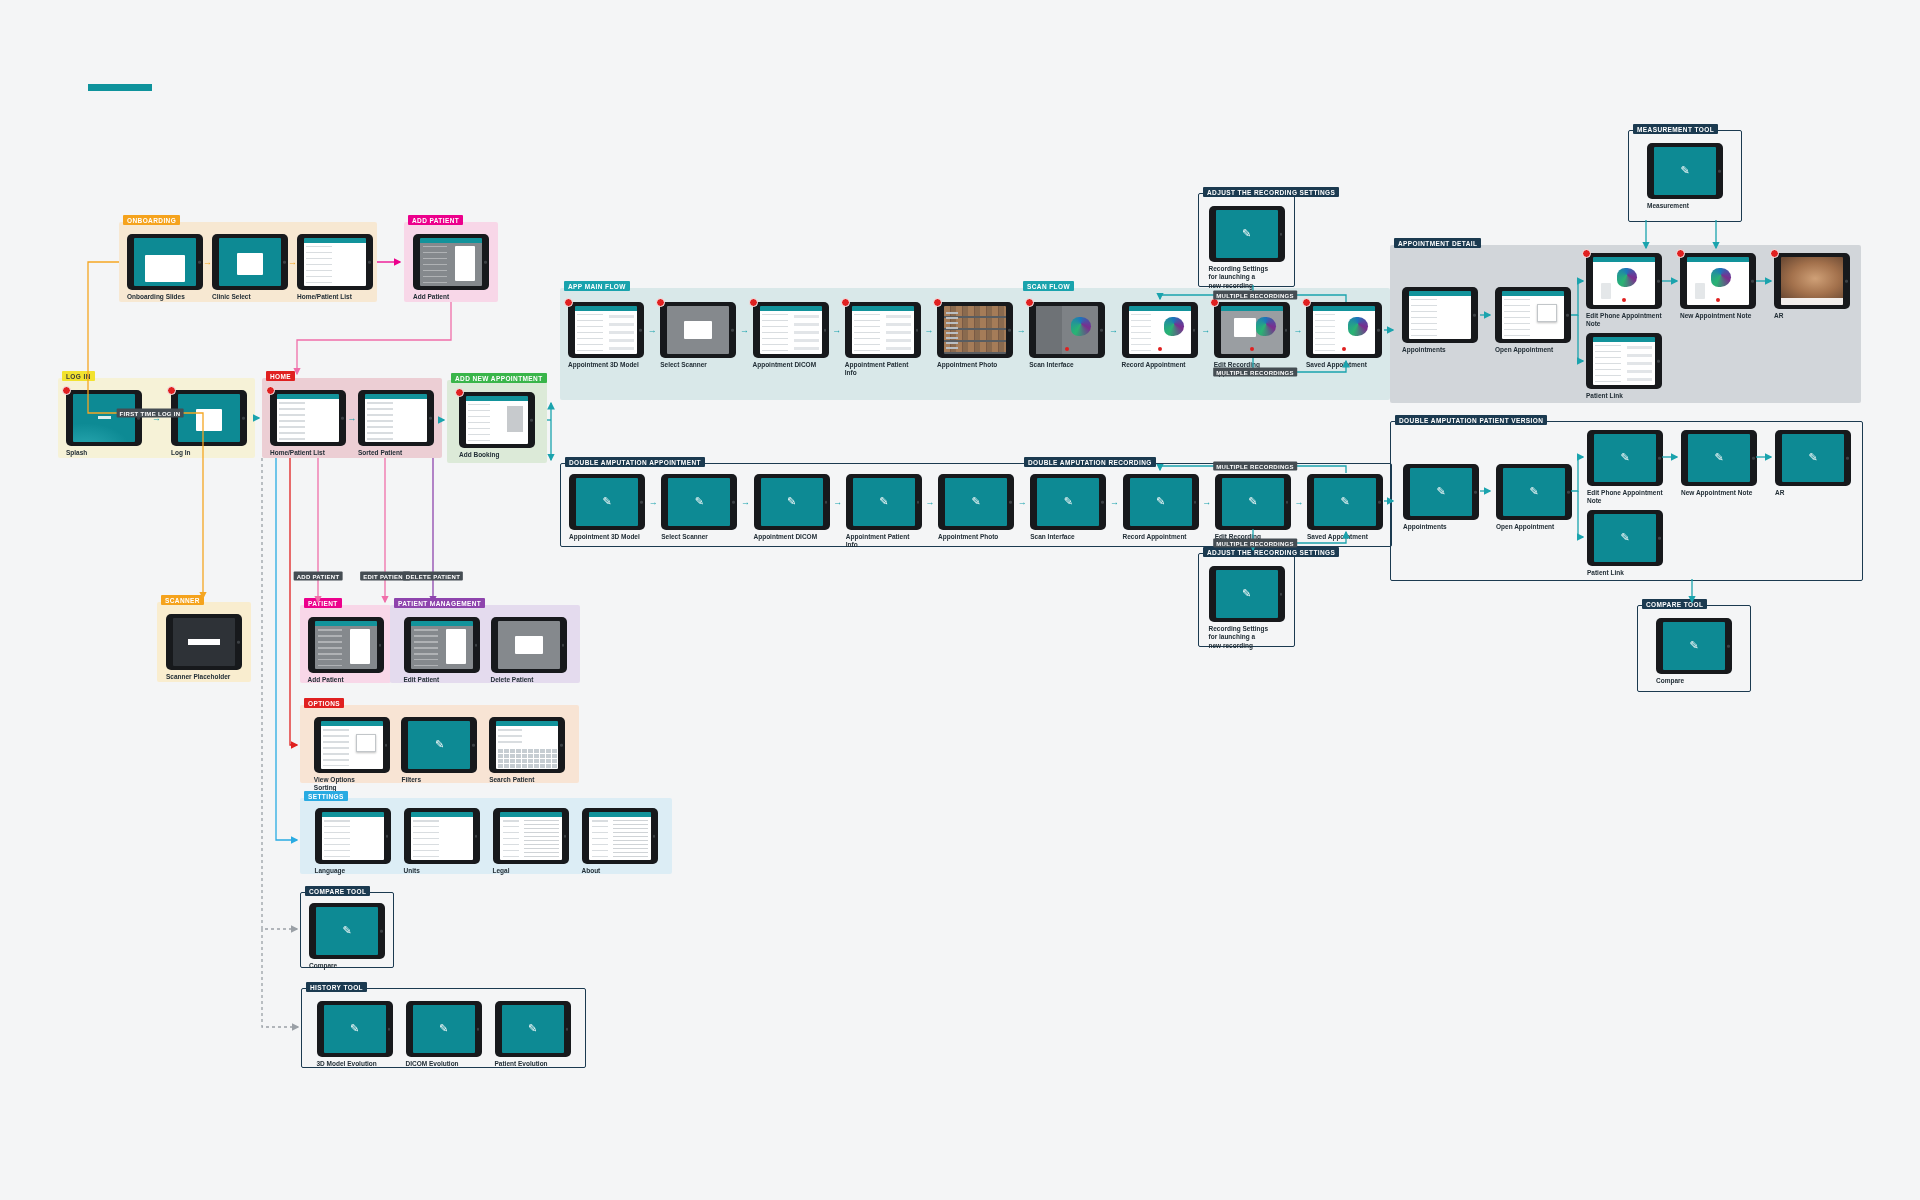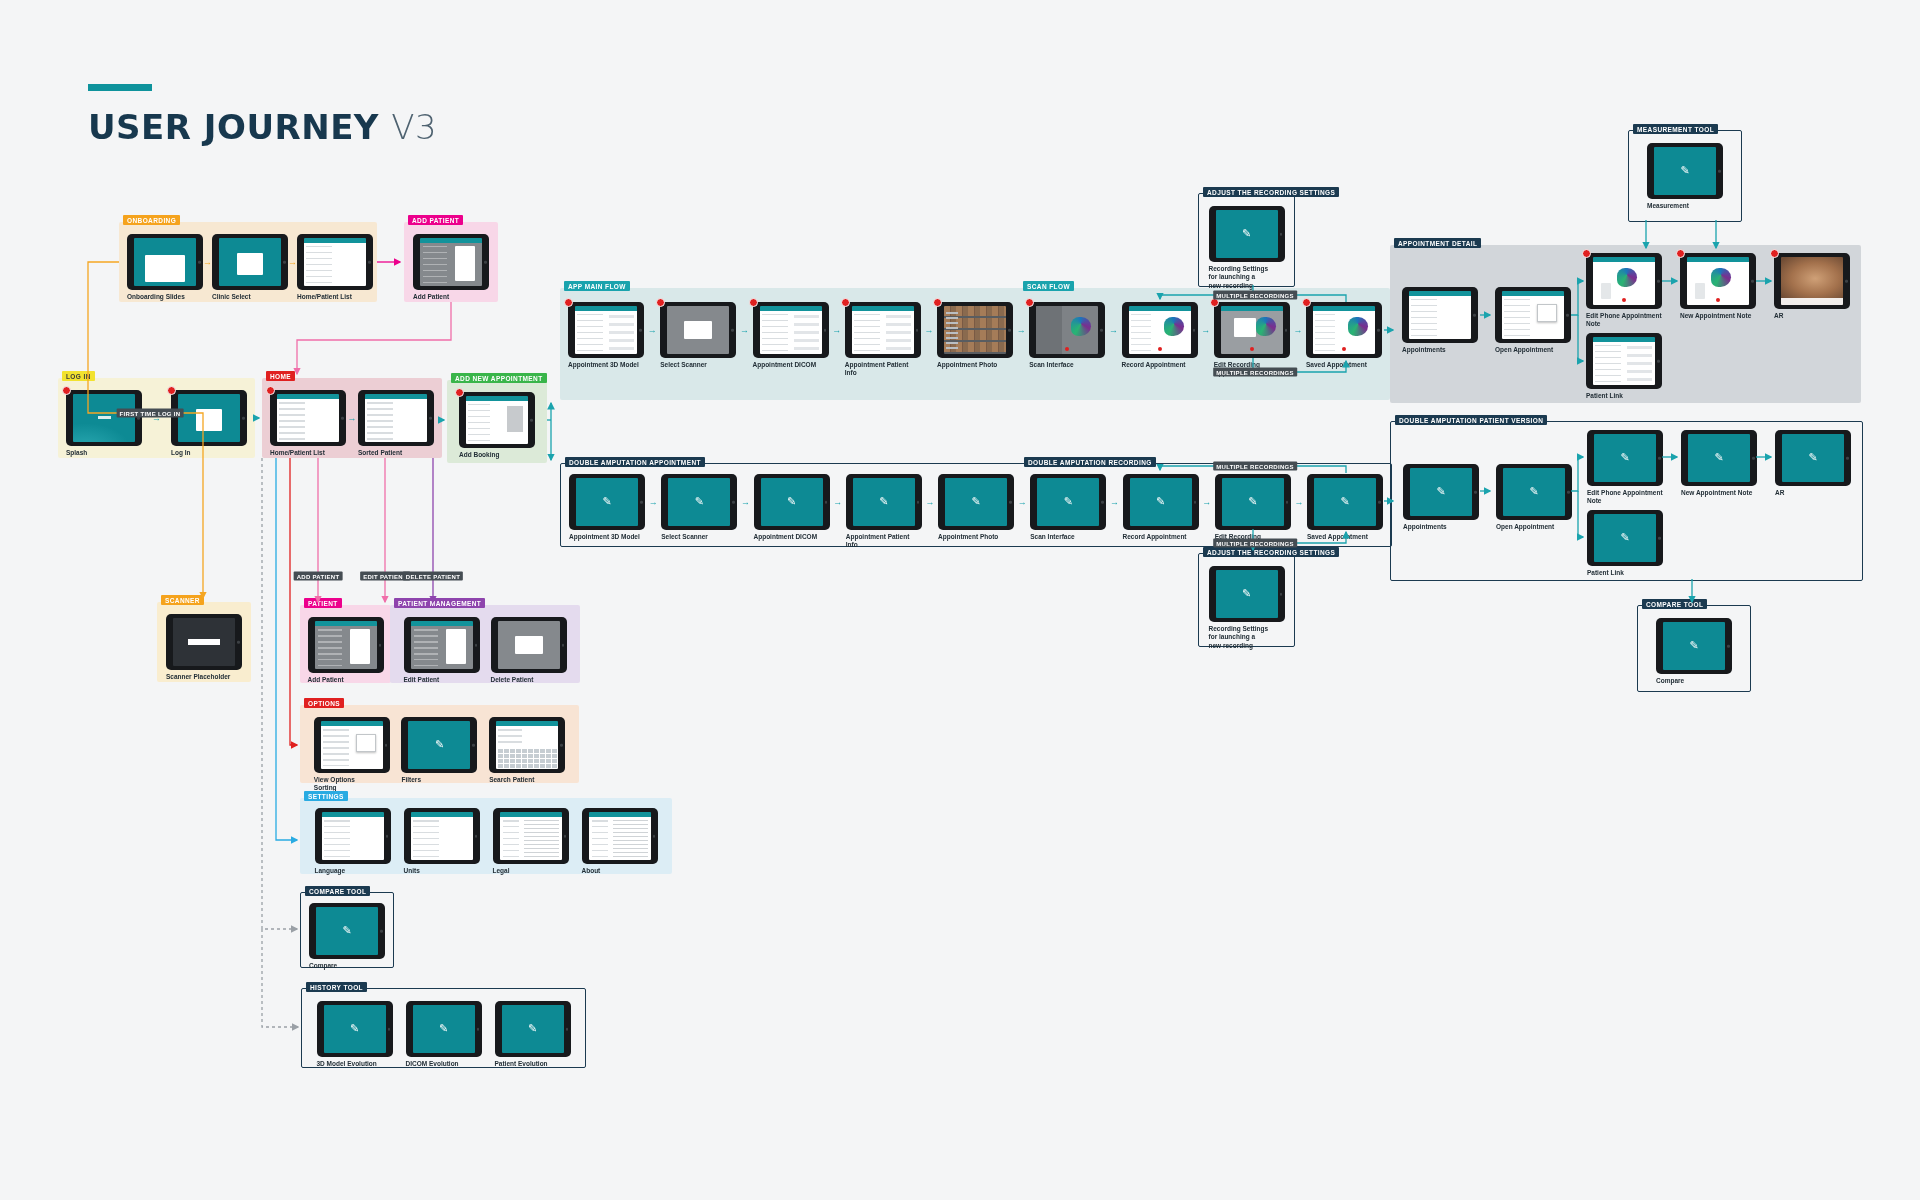--- a/index.html
+++ b/index.html
@@ -73,21 +73,20 @@
   .v-dark-bar{background:#2e3237;}
   .v-dark-bar::after{left:50%;top:50%;transform:translate(-50%,-50%);width:32px;height:6px;background:#fff;}
   .mini{position:absolute;transform:translate(-50%,-50%);background:#454d53;color:#fff;font-size:6px;font-weight:bold;letter-spacing:.3px;padding:1.5px 3px;white-space:nowrap;z-index:5;border-radius:1px;text-transform:uppercase;}
 </style>
 </head>
 <body>
 
 <div class="canvas">
   <div class="header">
     <div class="accent"></div>
-    <h1><span>USER JOURNEY</span> <span class="ver">V3</span></h1>
   </div>
 <div class="group" style="left: 119px; top: 222px; width: 258px; height: 80px; background: rgb(247, 232, 210);">
       <span class="gbadge" style="background: rgb(245, 163, 29); left: 4px;">ONBOARDING</span>
       <div class="flow between">
         <div class="cell">
           <div class="ipad">
             <div class="scr v-teal-modal"></div>
           </div>
           <div class="cap">Onboarding Slides</div>
         </div>

